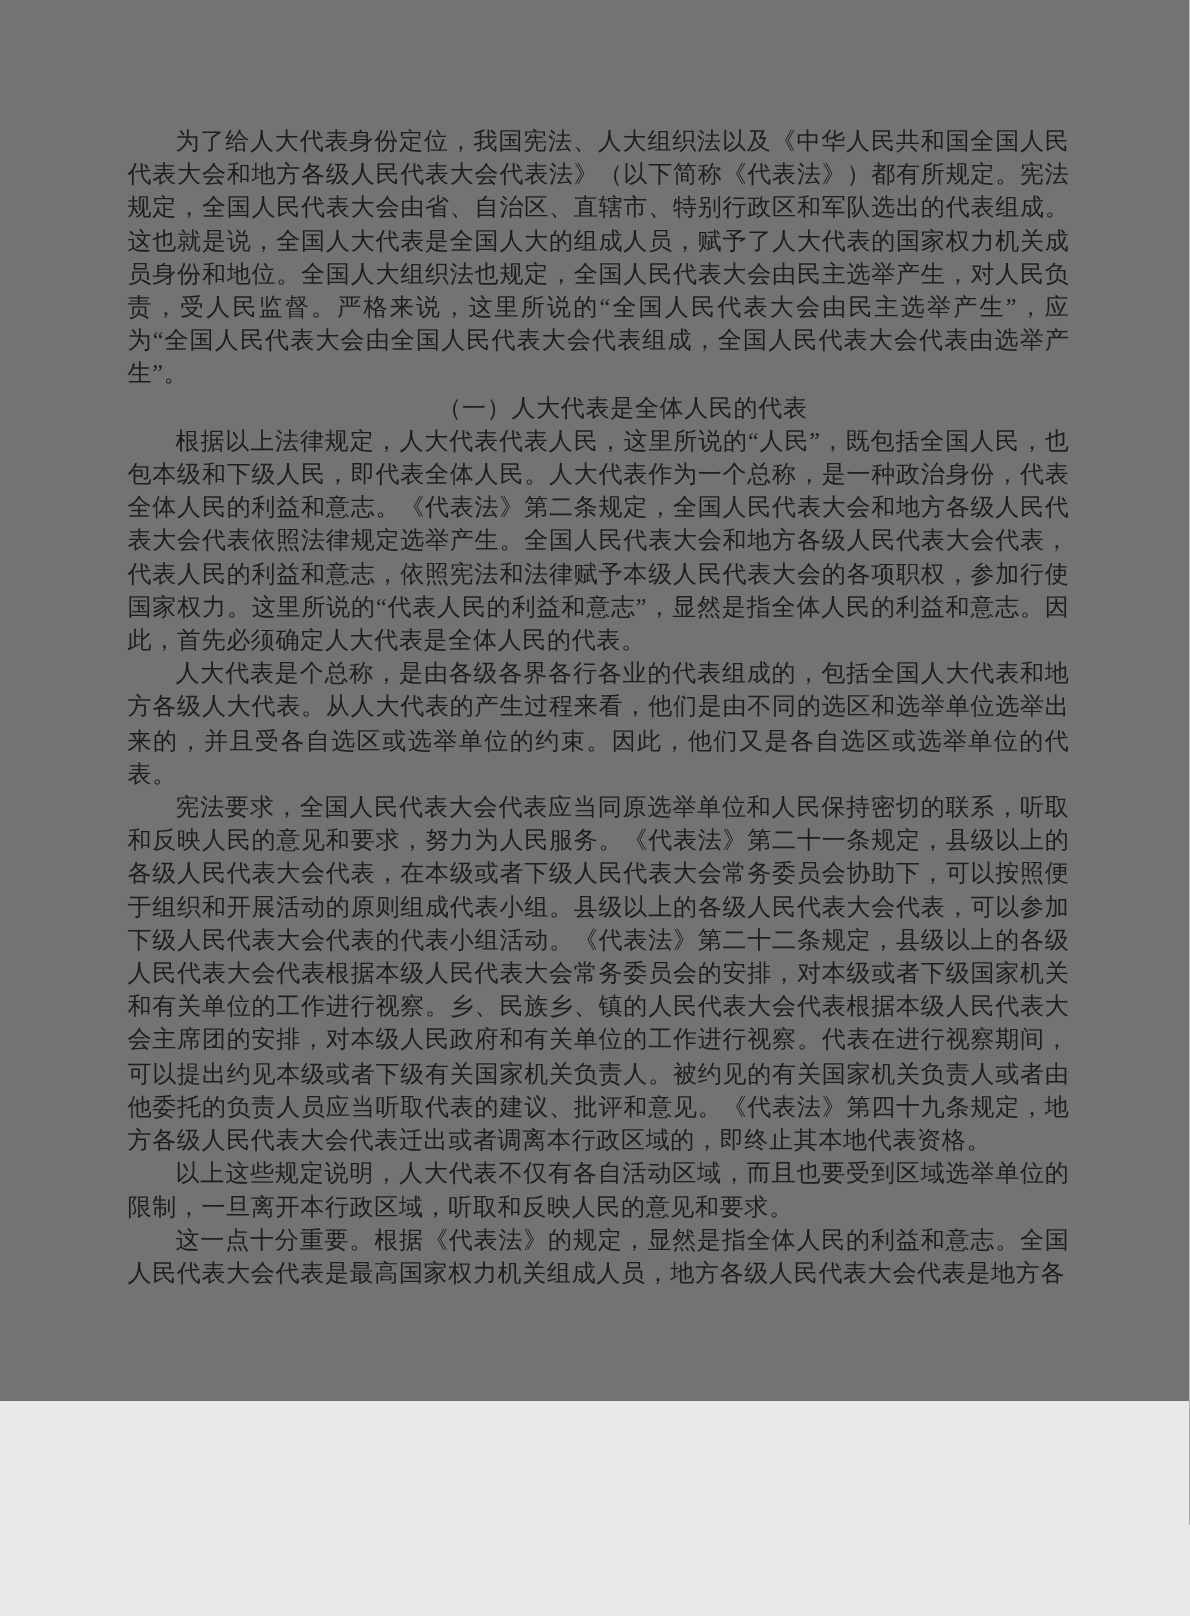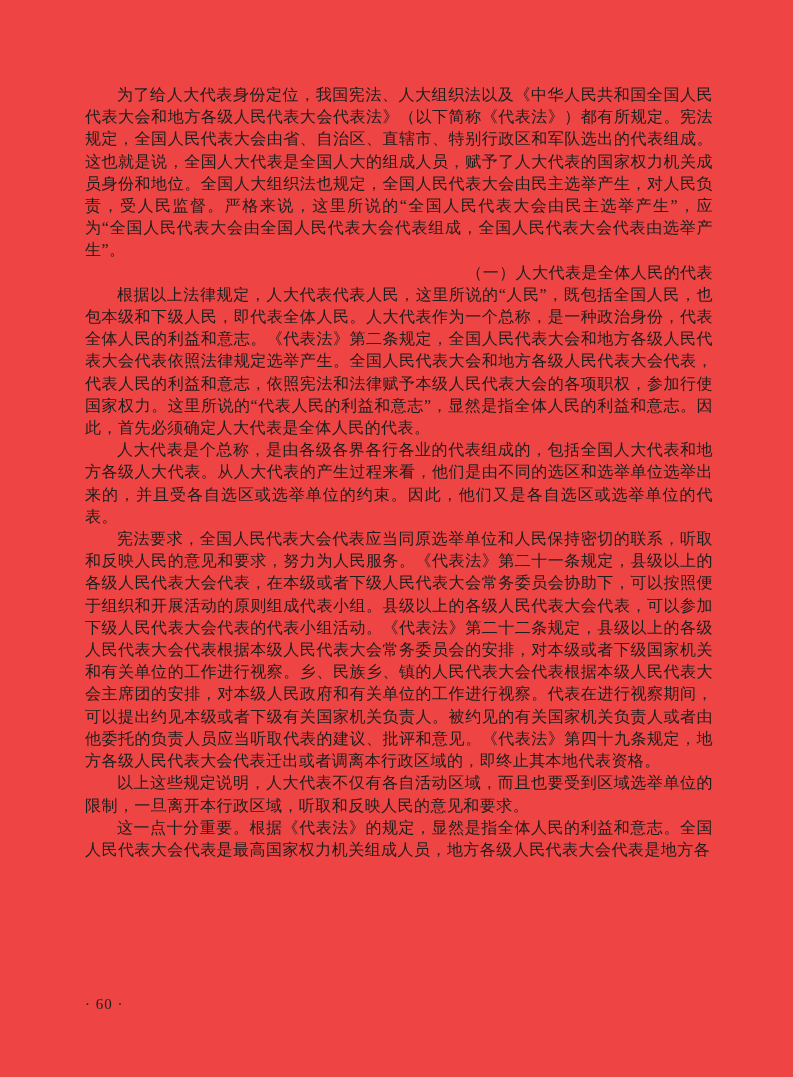--- a/index.html
+++ b/index.html
@@ -3,23 +3,23 @@
 <meta charset="utf-8">
 <style>
   html, body {
     margin: 0;
     padding: 0;
     background: #e8e8e8;
   }
   .page {
     position: relative;
     width: 793px;
-    height: 1077px;
+    height: 934px;
     margin: 0 auto;
-    background: #ef4444;
+    background: #737373;
     overflow: hidden;
     font-family: "Liberation Serif", "DejaVu Serif", serif;
     color: #1e1e1e;
   }
   .body-text {
     position: absolute;
     left: 85px;
     top: 84px;
     width: 628px;
   }
@@ -27,21 +27,21 @@
     margin: 0;
     padding: 0;
     font-size: 16px;
     line-height: 22.2px;
     letter-spacing: 0.45px;
     text-align: justify;
     text-indent: 2em;
     word-break: break-all;
   }
   .body-text p.heading {
-    text-align: right;
+    text-align: center;
   }
   .page-number {
     position: absolute;
     left: 85px;
     top: 996px;
     font-size: 15px;
     letter-spacing: 1px;
     color: #1e1e1e;
   }
 </style>

